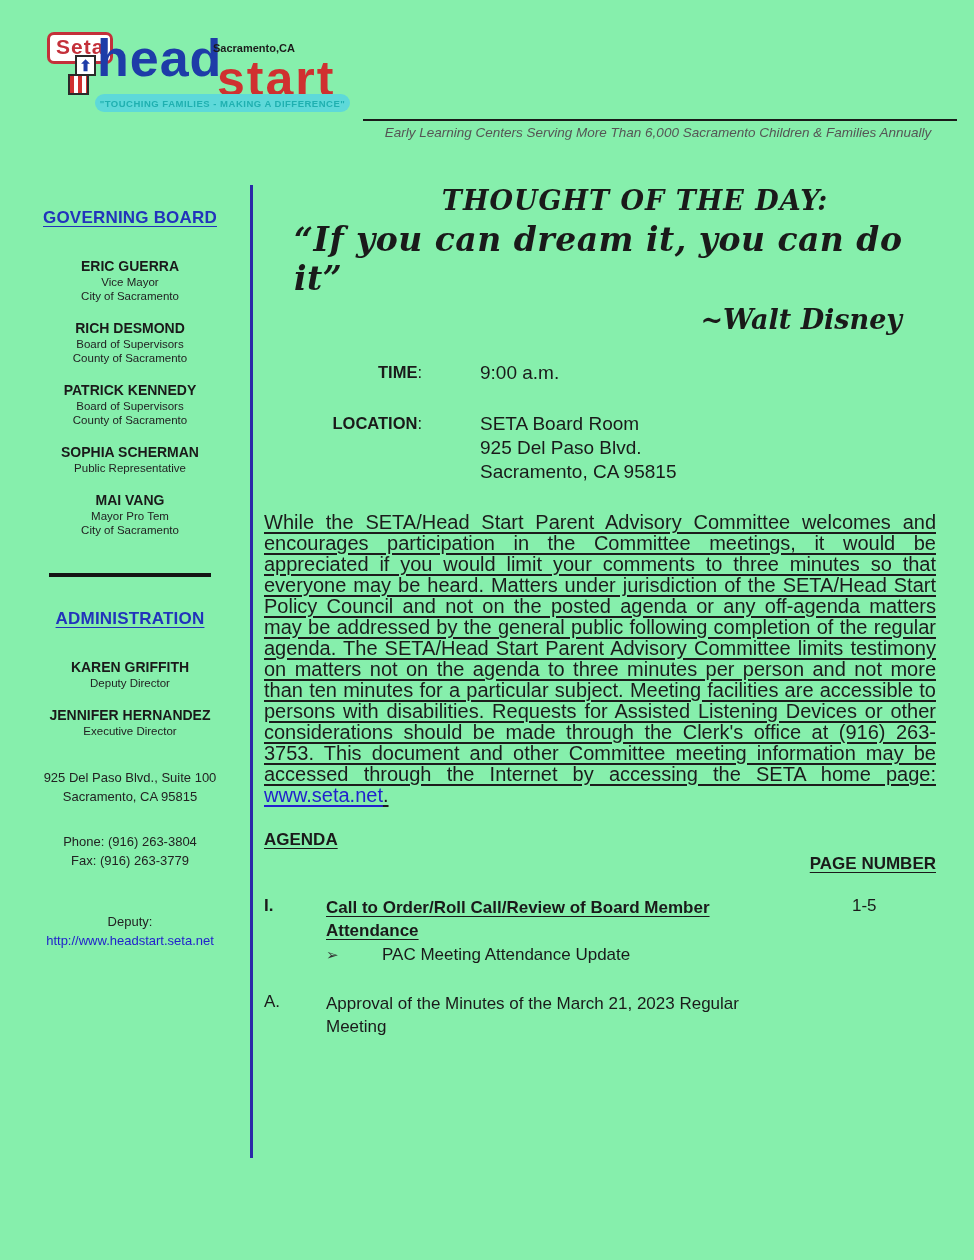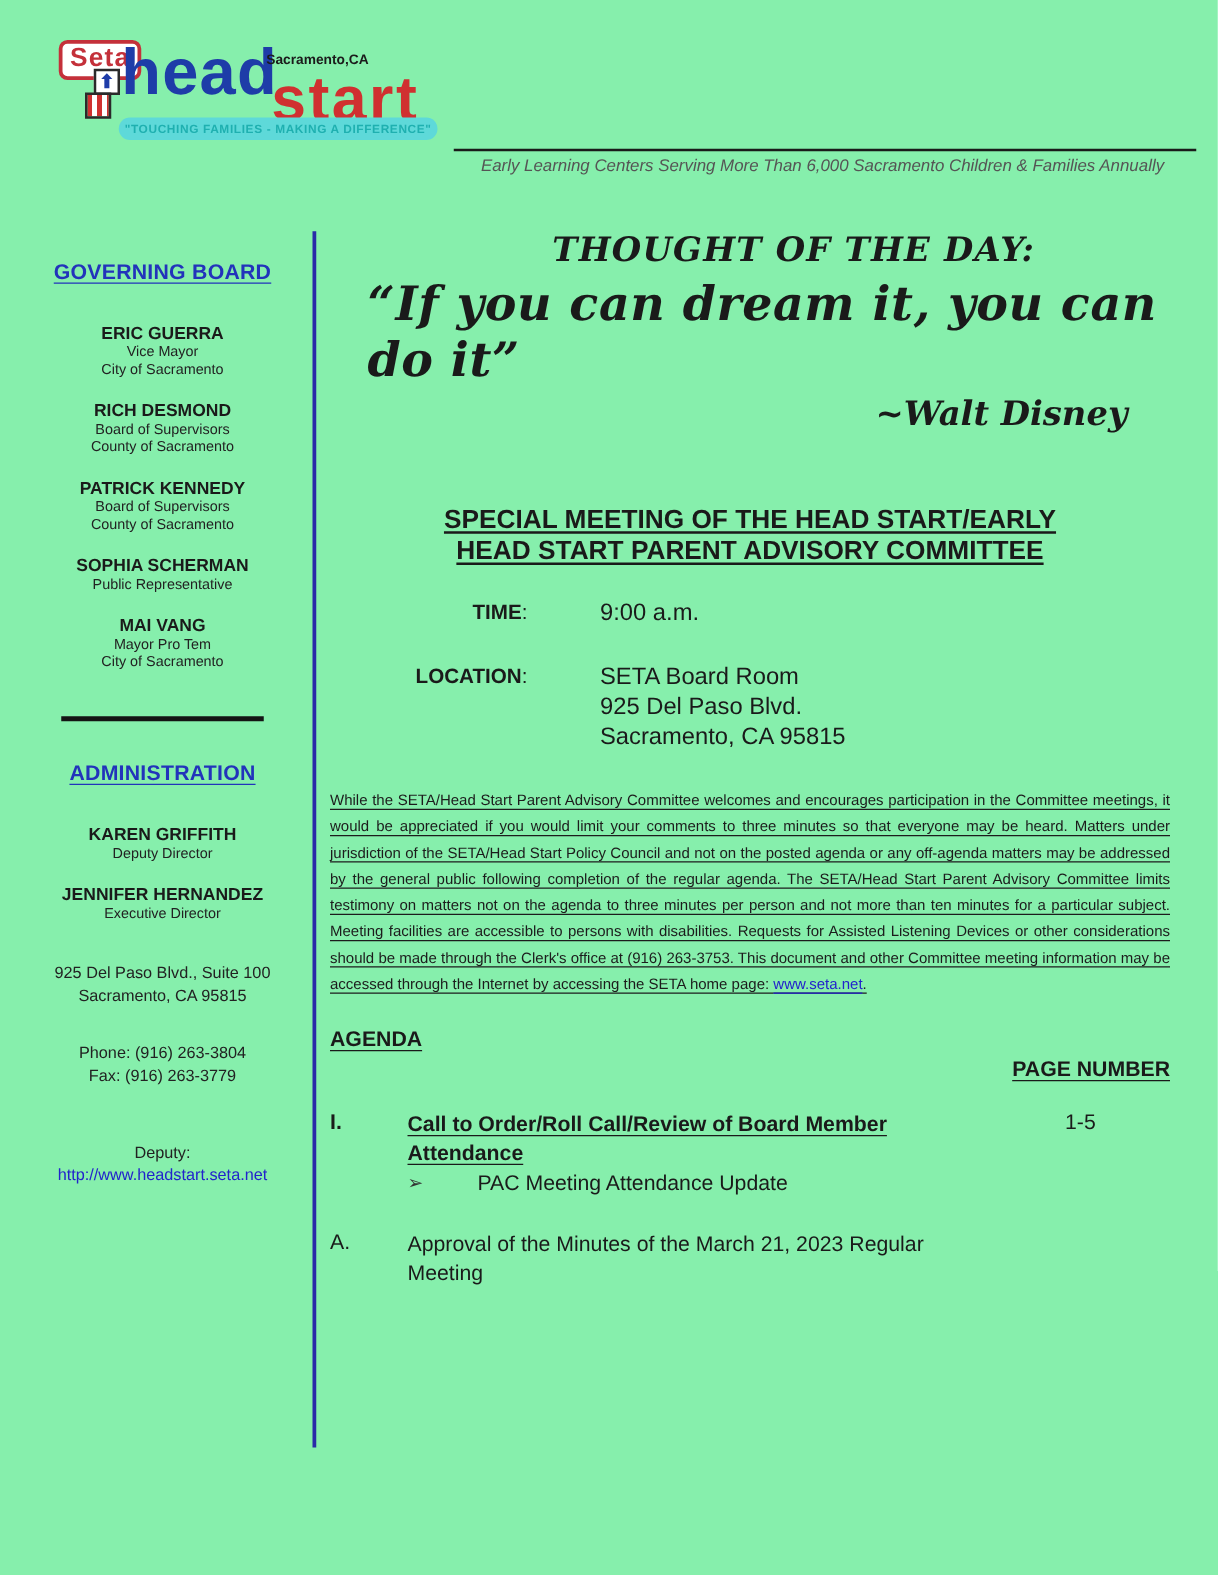--- a/index.html
+++ b/index.html
@@ -46,34 +46,34 @@
 
   
   .v-divider { position: absolute; left: 250px; top: 185px; width: 3px; height: 973px; background: #2a2aa8; }
 
   
   .main { position: absolute; left: 264px; top: 185px; width: 672px; }
 
   .thought-title { font-family: "DejaVu Serif", serif; font-style: italic; font-weight: bold;
                    font-size: 27px; text-align: center; padding-left: 70px; letter-spacing: 1px; }
   .thought-quote { font-family: "DejaVu Serif", serif; font-style: italic; font-weight: bold;
-                   font-size: 38px; padding-left: 30px; margin-top: 4px; letter-spacing: 0.5px; }
+                   font-size: 33px; padding-left: 30px; margin-top: 4px; letter-spacing: 0.5px; }
   .thought-author { font-family: "DejaVu Serif", serif; font-style: italic; font-weight: bold;
                     font-size: 27px; text-align: right; padding-right: 34px; margin-top: 6px; }
 
   .meeting-title { margin-top: 56px; text-align: center; font-size: 21px; font-weight: bold; line-height: 25px; }
   .meeting-title .u { text-decoration: underline; text-underline-offset: 3px; }
 
   .details { margin-top: 26px; }
   .detail-row { display: grid; grid-template-columns: 158px 1fr; column-gap: 58px; margin-bottom: 27px; }
   .detail-label { text-align: right; font-size: 16.5px; font-weight: bold; padding-top: 2px; }
   .detail-label .colon { font-weight: normal; }
   .detail-value { font-size: 19px; line-height: 24px; }
 
-  .notice { margin-top: 28px; font-size: 12px; line-height: 21px; text-align: justify; color: #1c1c1c;
+  .notice { margin-top: 28px; font-size: 20px; line-height: 21px; text-align: justify; color: #1c1c1c;
             text-decoration: underline; text-underline-offset: 2.5px; }
   .notice a { color: #2222cc; }
 
   .agenda-title { margin-top: 24px; text-align: left; font-size: 17px; font-weight: bold;
                   text-decoration: underline; text-underline-offset: 3px; }
   .page-number-header { margin-top: 4px; text-align: right; font-size: 17px; font-weight: bold;
                         text-decoration: underline; text-underline-offset: 3px; }
 
   .agenda-row { display: grid; grid-template-columns: 62px 524px 1fr; margin-top: 22px; }
   .agenda-numeral { font-size: 17px; font-weight: bold; }
@@ -165,24 +165,20 @@
   </div>
 
   <div class="v-divider"></div>
 
   <div class="main">
 
     <div class="thought-title">THOUGHT OF THE DAY:</div>
     <div class="thought-quote">“If you can dream it, you can do it”</div>
     <div class="thought-author">~Walt Disney</div>
 
-    <div class="meeting-title">
-      <div><span class="u">SPECIAL MEETING OF THE HEAD START/EARLY</span></div>
-      <div><span class="u">HEAD START PARENT ADVISORY COMMITTEE</span></div>
-    </div>
 
     <div class="details">
       <div class="detail-row">
         <div class="detail-label"><span>TIME</span><span class="colon">:</span></div>
         <div class="detail-value">9:00 a.m.</div>
       </div>
       <div class="detail-row">
         <div class="detail-label"><span>LOCATION</span><span class="colon">:</span></div>
         <div class="detail-value">
           <div>SETA Board Room</div>

